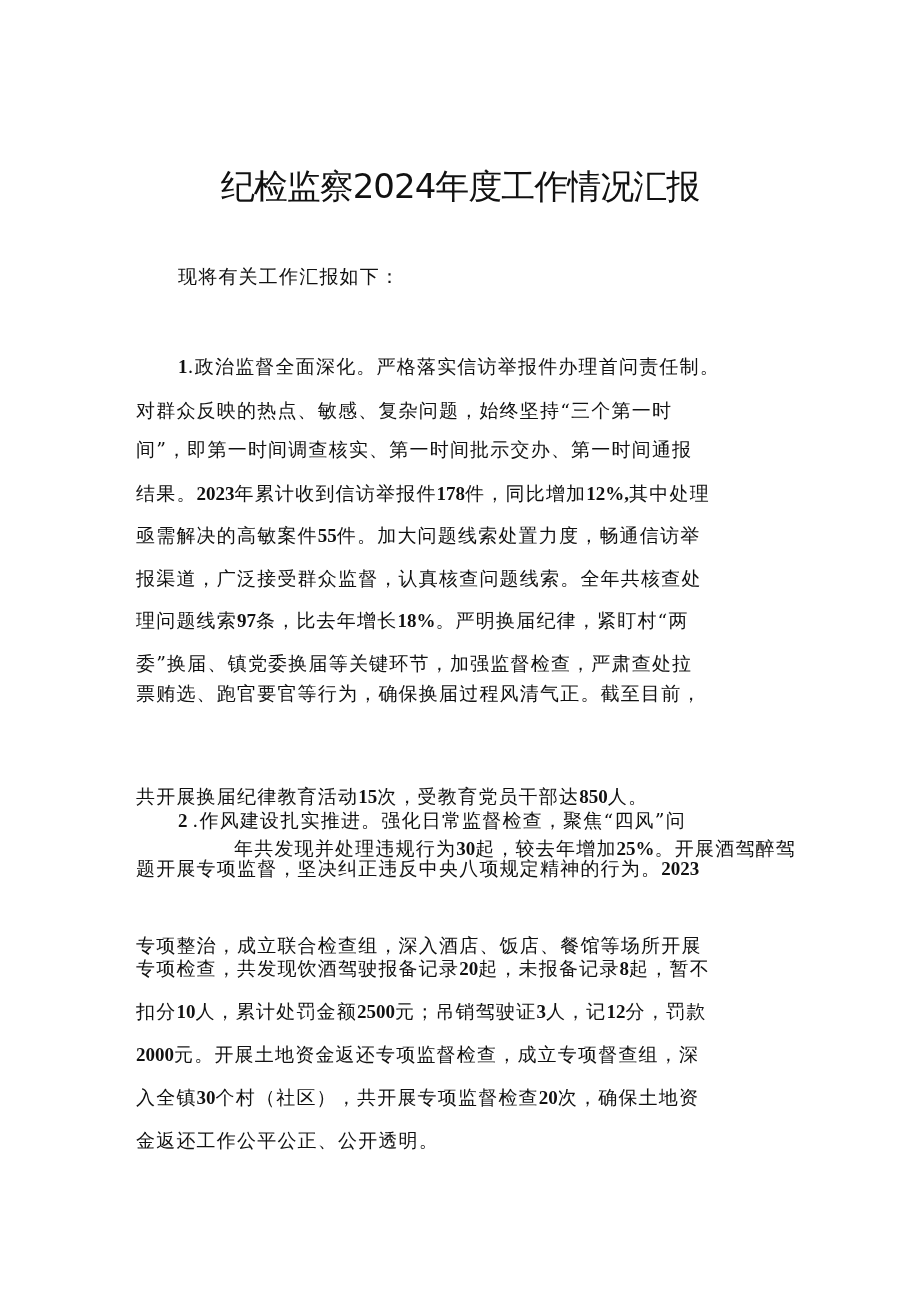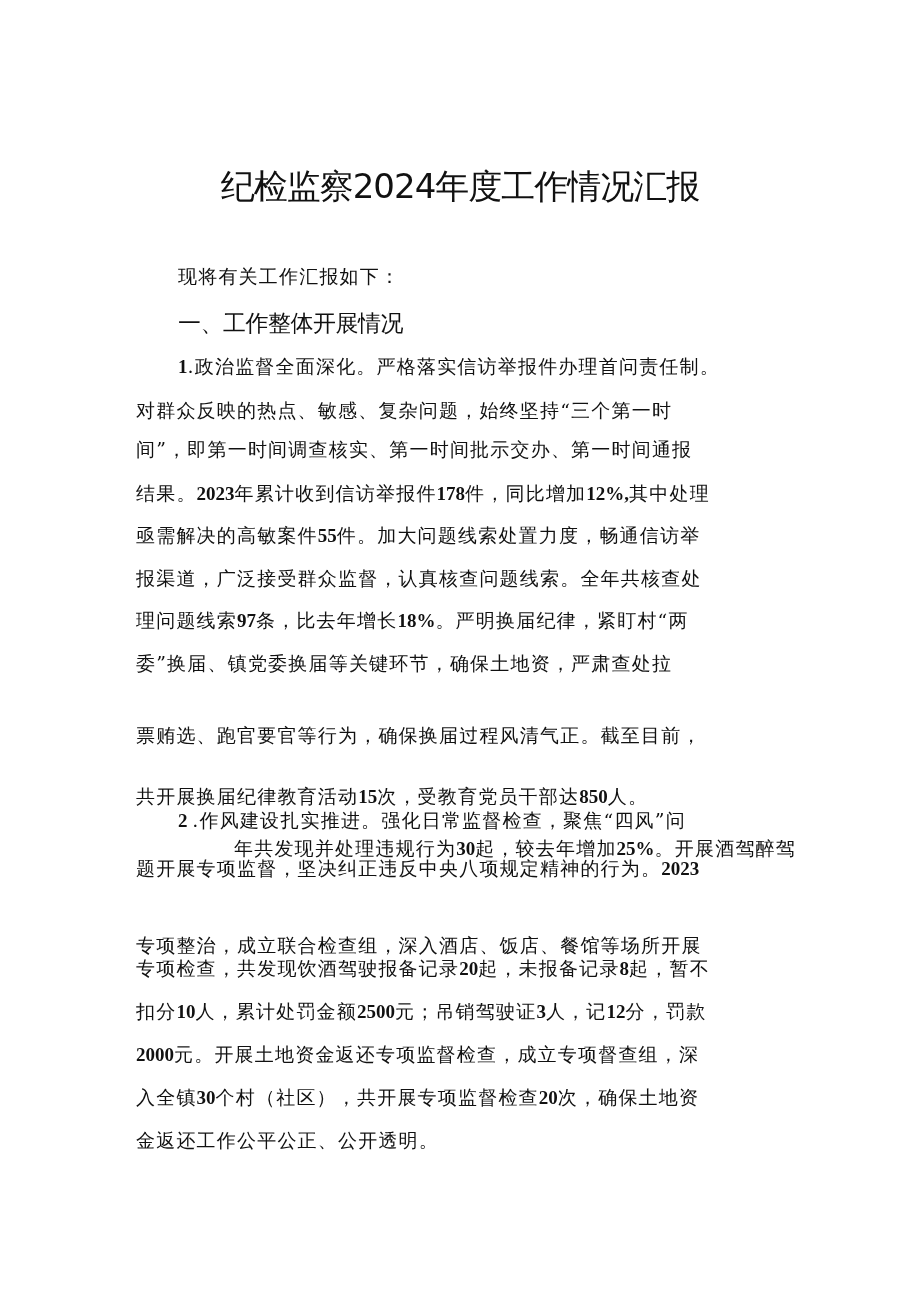--- a/index.html
+++ b/index.html
@@ -10,31 +10,30 @@
   .indent { left: 178px; }
   .heading { position: absolute; left: 178px; font-family: "DejaVu Sans", "Liberation Sans", sans-serif; font-size: 23px; line-height: 30px; letter-spacing: -0.5px; }
   b { font-family: "Liberation Serif", serif; font-weight: bold; letter-spacing: 0; }
 </style>
 </head>
 <body>
 
 <div class="page">
   <div class="title">纪检监察2024年度工作情况汇报</div>
   <div class="line indent" style="top:262px;">现将有关工作汇报如下：</div>
-  <div class="heading" style="top:308px;">一、工作整体开展情况</div>
   <div id="p1">
       <div class="line indent" style="top: 352px;"><b>1</b>.政治监督全面深化。严格落实信访举报件办理首问责任制。</div>
       <div class="line" style="top: 396px;">对群众反映的热点、敏感、复杂问题，始终坚持“三个第一时</div>
       <div class="line" style="top: 435px;">间”，即第一时间调查核实、第一时间批示交办、第一时间通报</div>
       <div class="line" style="top: 479px;">结果。<b>2023</b>年累计收到信访举报件<b>178</b>件，同比增加<b>12%,</b>其中处理</div>
       <div class="line" style="top: 521px;">亟需解决的高敏案件<b>55</b>件。加大问题线索处置力度，畅通信访举</div>
       <div class="line" style="top: 564px;">报渠道，广泛接受群众监督，认真核查问题线索。全年共核查处</div>
       <div class="line" style="top: 606px;">理问题线索<b>97</b>条，比去年增长<b>18%</b>。严明换届纪律，紧盯村“两</div>
-      <div class="line" style="top: 649px;">委”换届、镇党委换届等关键环节，确保土地资，严肃查处拉</div>
-      <div class="line" style="top: 721px;">票贿选、跑官要官等行为，确保换届过程风清气正。截至目前，</div>
+      <div class="line" style="top: 649px;">委”换届、镇党委换届等关键环节，加强监督检查，严肃查处拉</div>
+      <div class="line" style="top: 679px;">票贿选、跑官要官等行为，确保换届过程风清气正。截至目前，</div>
       <div class="line" style="top: 734px; margin-top: 48px;">共开展换届纪律教育活动<b>15</b>次，受教育党员干部达<b>850</b>人。</div>
     </div>
   <div id="p2">
       <div class="line indent" style="top: 806px;"><b>2 </b>.作风建设扎实推进。强化日常监督检查，聚焦“四风”问</div>
       <div class="line" style="top: 854px;">题开展专项监督，坚决纠正违反中央八项规定精神的行为。<b>2023</b></div>
       <div class="line" style="top: 834px; text-align: right;">年共发现并处理违规行为<b>30</b>起，较去年增加<b>25%</b>。开展酒驾醉驾</div>
       <div class="line" style="top: 911px; margin-top: 20px;">专项整治，成立联合检查组，深入酒店、饭店、餐馆等场所开展</div>
       <div class="line" style="top: 954px;">专项检查，共发现饮酒驾驶报备记录<b>20</b>起，未报备记录<b>8</b>起，暂不</div>
       <div class="line" style="top: 997px;">扣分<b>10</b>人，累计处罚金额<b>2500</b>元；吊销驾驶证<b>3</b>人，记<b>12</b>分，罚款</div>
       <div class="line" style="top: 1040px;"><b>2000</b>元。开展土地资金返还专项监督检查，成立专项督查组，深</div>

